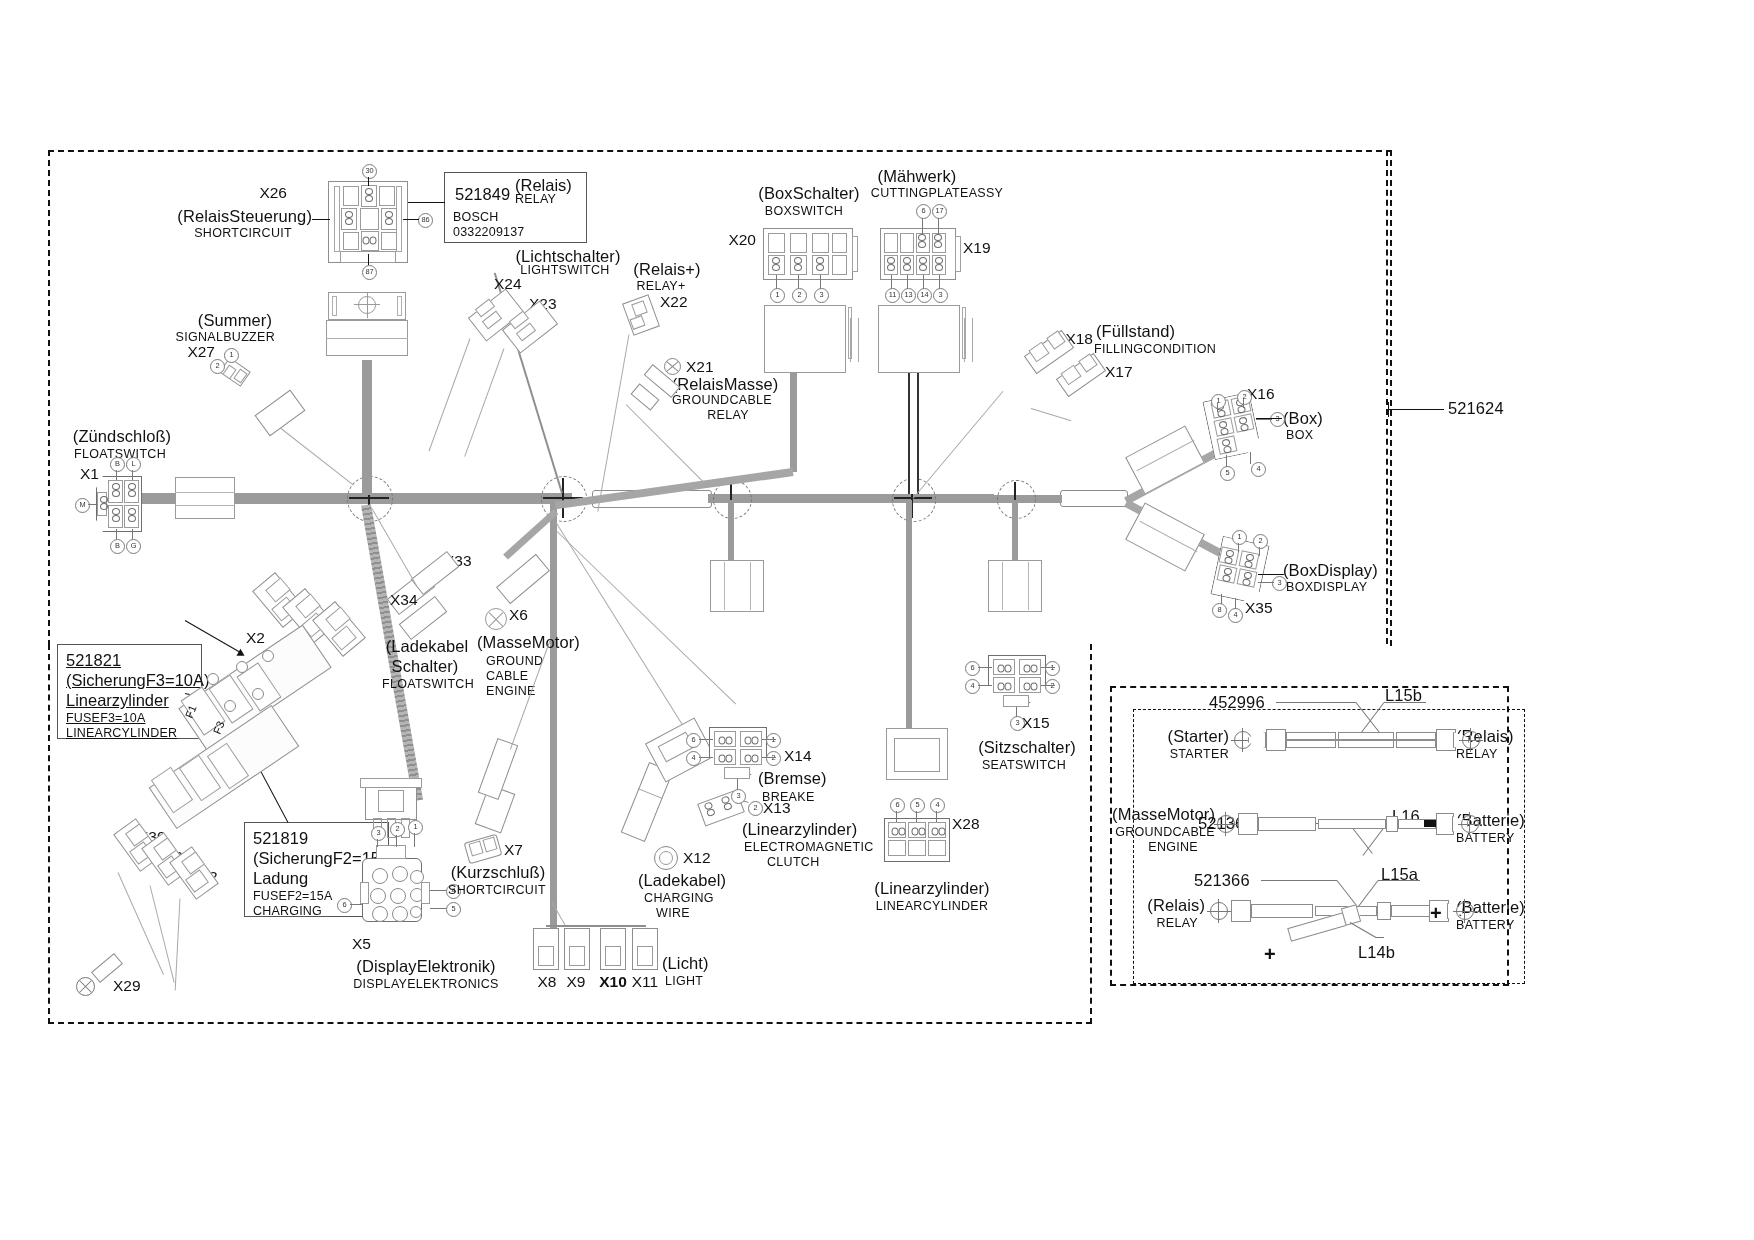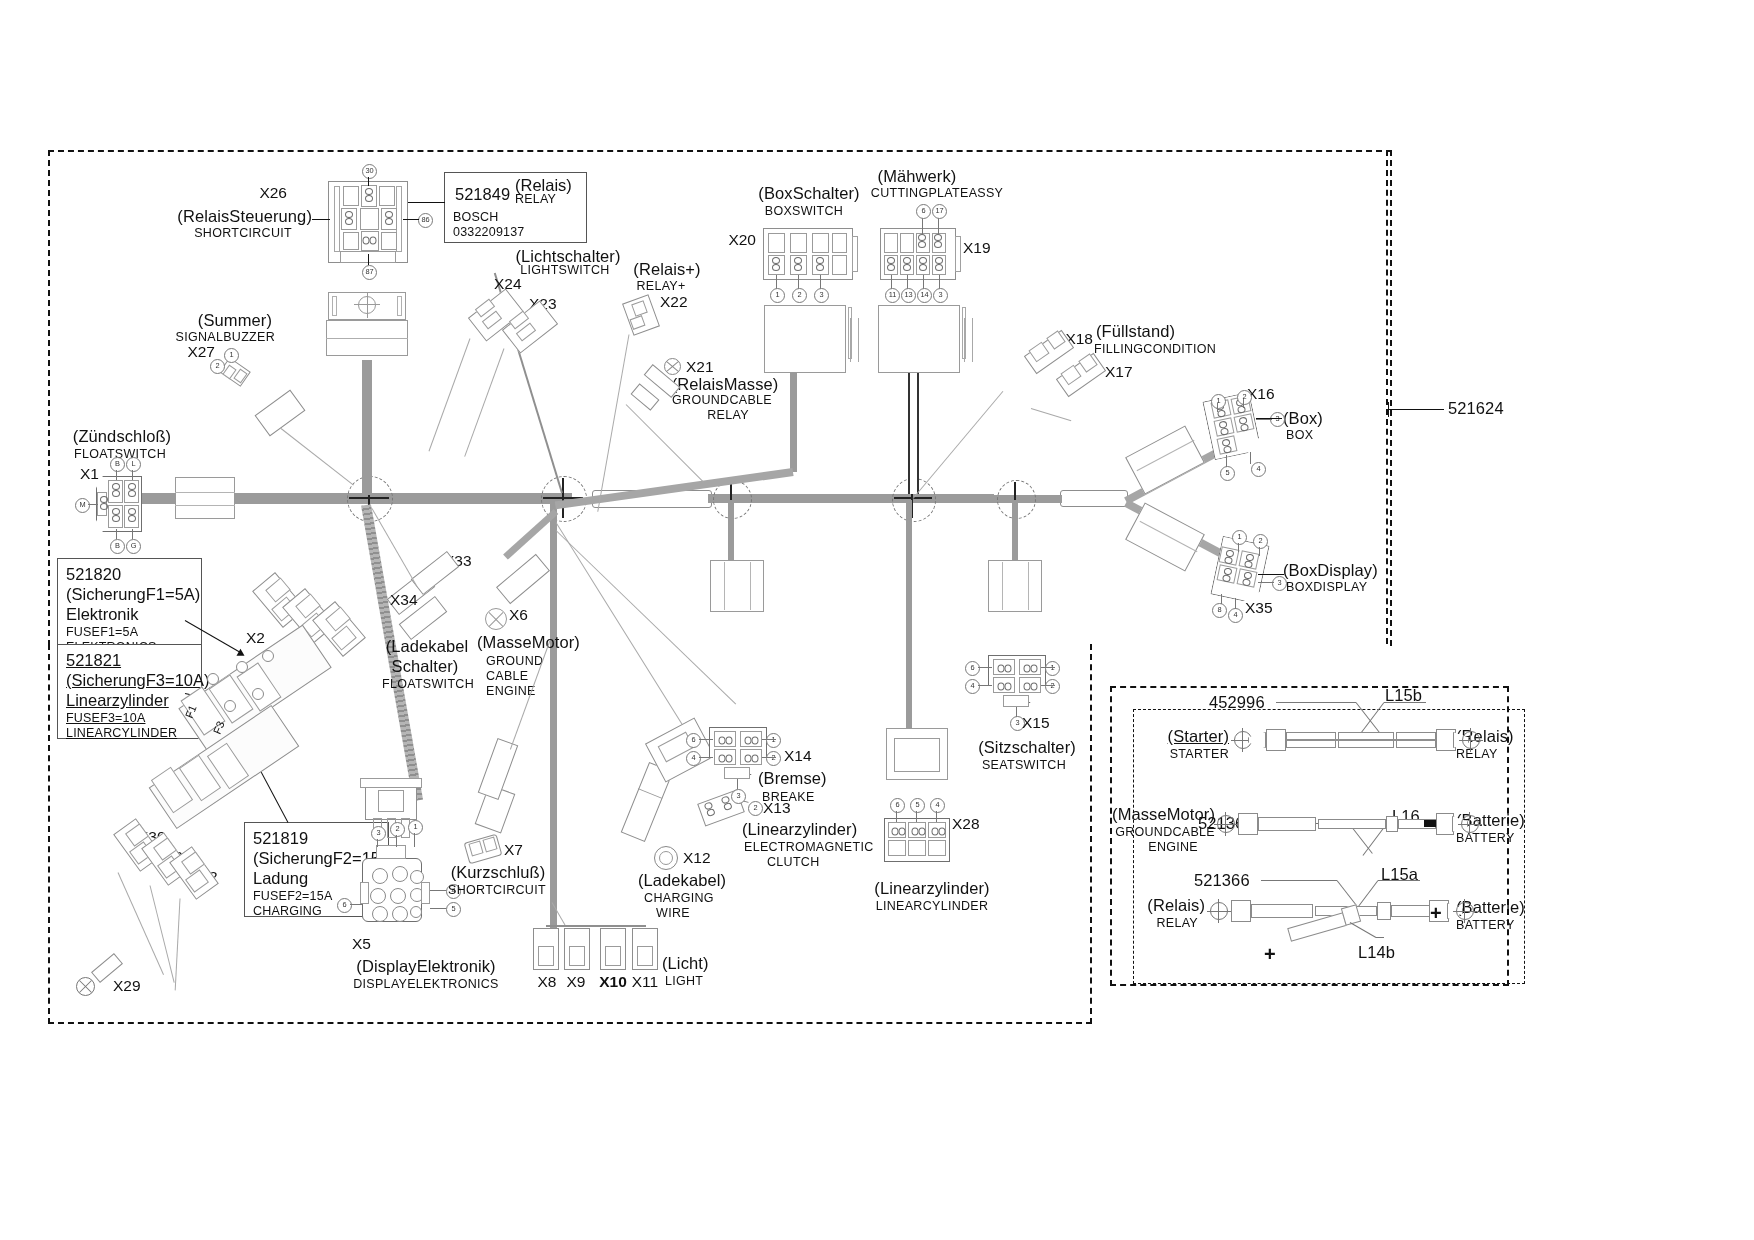--- a/index.html
+++ b/index.html
@@ -376,27 +376,20 @@
   <div class="bub" style="left:126px;top:457px;">L</div>
   <div class="bub" style="left:75px;top:498px;">M</div>
   <div class="bub" style="left:110px;top:539px;">B</div>
   <div class="bub" style="left:126px;top:539px;">G</div>
   <div class="ldr thinline" style="left:116px;top:470px;width:1px;height:10px;"></div>
   <div class="ldr thinline" style="left:132px;top:470px;width:1px;height:10px;"></div>
   <div class="ldr thinline" style="left:88px;top:504px;width:10px;"></div>
   <div class="ldr thinline" style="left:116px;top:529px;width:1px;height:10px;"></div>
   <div class="ldr thinline" style="left:132px;top:529px;width:1px;height:10px;"></div>
 
-  <div class="callout" style="left:57px;top:558px;width:128px;height:82px;">
-    <span class="big">521820</span>
-    <span class="big">(SicherungF1=5A)</span>
-    <span class="big">Elektronik</span>
-    <span class="sm" style="margin-top:1px;">FUSEF1=5A</span>
-    <span class="sm">ELEKTRONICS</span>
-  </div>
   <div class="callout" style="left:57px;top:644px;width:128px;height:82px;text-decoration:underline;">
     <span class="big">521821</span>
     <span class="big">(SicherungF3=10A)</span>
     <span class="big">Linearzylinder</span>
     <span class="sm" style="margin-top:1px;">FUSEF3=10A</span>
     <span class="sm">LINEARCYLINDER</span>
   </div>
   <div class="callout" style="left:244px;top:822px;width:128px;height:82px;">
     <span class="big">521819</span>
     <span class="big">(SicherungF2=15A)</span>
@@ -653,21 +646,21 @@
   <div class="dashbox" style="left:1110px;top:686px;width:395px;height:296px;"></div>
   <div class="dashbox thin" style="left:1133px;top:709px;width:390px;height:273px;"></div>
 
   <div class="lbl de" style="left:1209px;top:694px;">452996</div>
   <div class="ldr thinline" style="left:1276px;top:702px;width:80px;"></div>
   <div class="ldr thinline" style="left:1356px;top:702px;width:40px;transform:rotate(52deg);"></div>
   <div class="lbl de" style="left:1385px;top:687px;">L15b</div>
   <div class="ldr thinline" style="left:1384px;top:702px;width:42px;"></div>
   <div class="ldr thinline" style="left:1384px;top:702px;width:42px;transform:rotate(127deg);"></div>
 
-  <div class="lbl de rt" style="left:1229px;top:728px;text-decoration:underline;">(Starter)</div>
+  <div class="lbl de rt" style="left:1229px;top:728px;">(Starter)</div>
   <div class="lbl en rt" style="left:1229px;top:748px;">STARTER</div>
   <div class="lbl de" style="left:1456px;top:728px;">(Relais)</div>
   <div class="lbl en" style="left:1456px;top:748px;">RELAY</div>
 
   <div class="abs" style="left:1234px;top:731px;width:18px;height:18px;border:1.3px solid #777;border-radius:50%;box-sizing:border-box;"></div>
   <div class="abs" style="left:1231px;top:740px;width:24px;height:1px;background:#777;"></div>
   <div class="abs" style="left:1242px;top:728px;width:1px;height:24px;background:#777;"></div>
   <div class="cable" style="left:1248px;top:732px;width:18px;height:16px;clip-path:polygon(0 35%,100% 0,100% 100%,0 65%);"></div>
   <div class="sleeve" style="left:1266px;top:729px;width:20px;height:22px;"></div>
   <div class="cable" style="left:1286px;top:732px;width:50px;height:16px;"></div>

